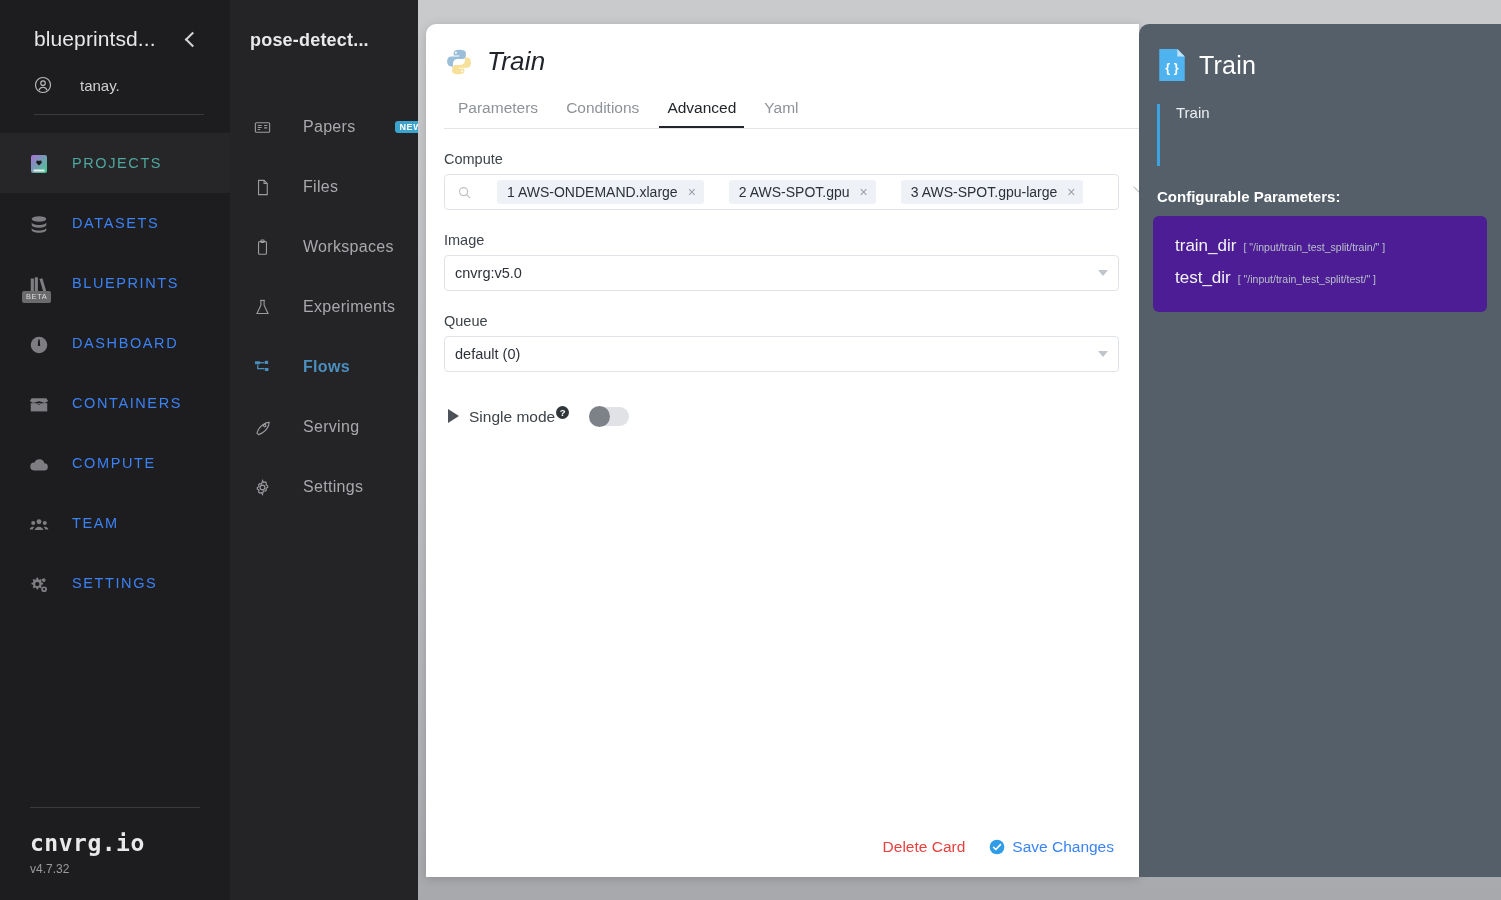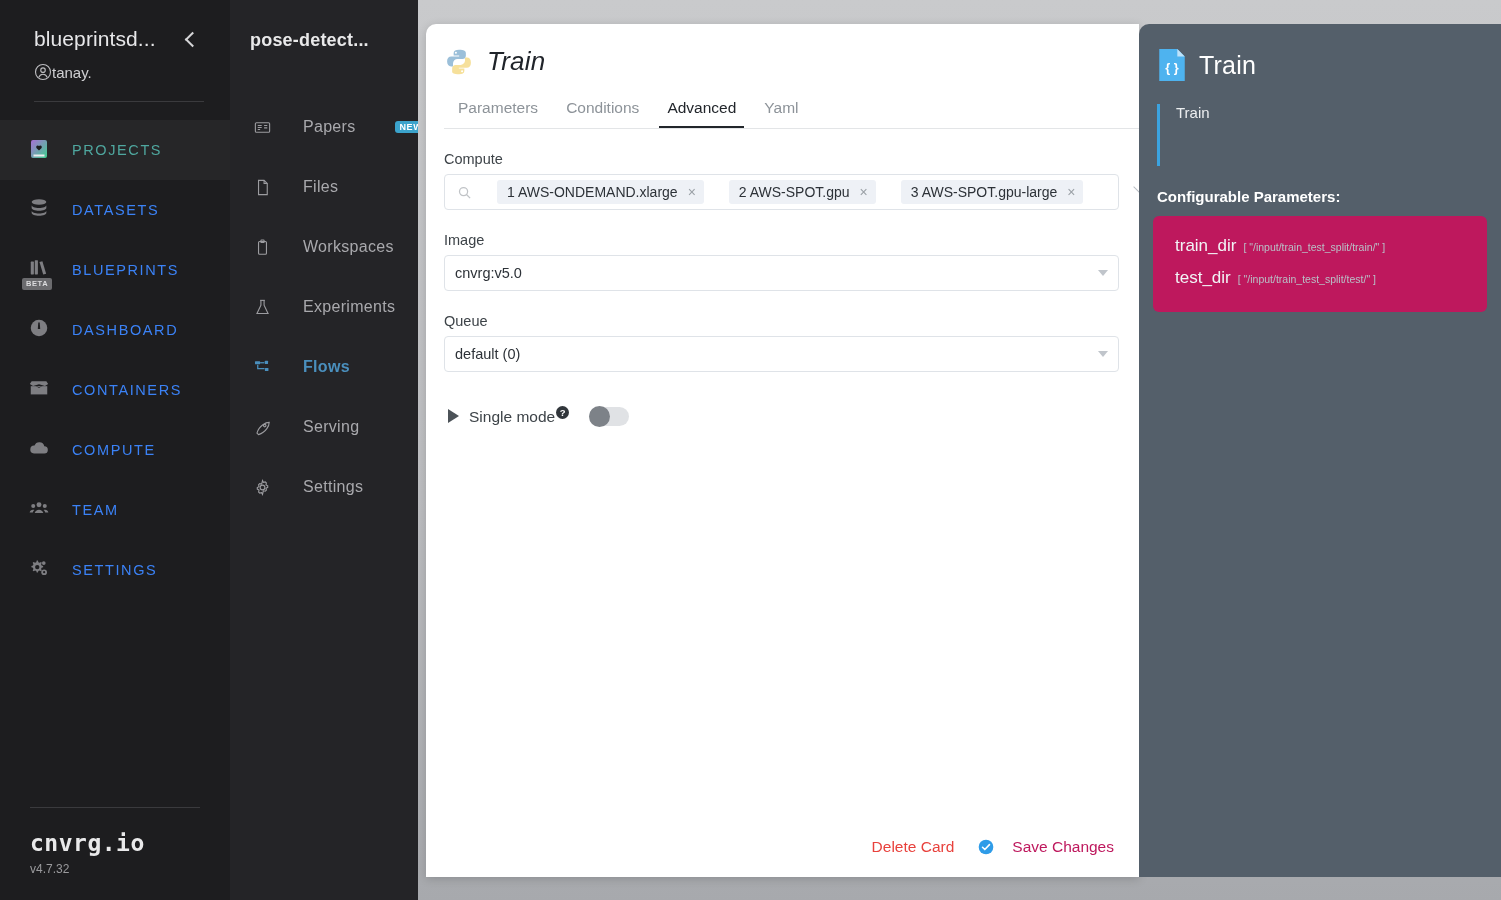--- a/index.html
+++ b/index.html
@@ -25,34 +25,34 @@
   }
   .collapse-btn {
     width: 26px; height: 26px; display: flex; align-items: center; justify-content: center;
     cursor: pointer;
   }
   .chev-left {
     width: 9px; height: 9px; border-left: 2px solid #d5d5d7; border-bottom: 2px solid #d5d5d7;
     transform: rotate(45deg); margin-left: 3px;
   }
   .user-row {
-    display: flex; align-items: center; gap: 0; margin-top: 11px;
+    display: flex; align-items: center; gap: 28px; margin-top: 24px;
   }
   .user-icon { width: 18px; height: 18px; flex: 0 0 18px; }
   .user-name { font-size: 15px; color: #cfcfd2; }
   .org-divider { margin-top: 20px; height: 1px; background: #3a3a3d; width: 170px; }
 
   .nav-primary { margin-top: 18px; }
   .nav-item {
     display: flex; align-items: center; height: 60px; padding-left: 26px;
     gap: 20px; cursor: pointer;
   }
   .nav-item .nav-ico {
-    width: 26px; height: 26px; flex: 0 0 26px; display: flex; align-items: flex-start;
-    justify-content: center; position: relative; font-weight: bold;
+    width: 26px; height: 26px; flex: 0 0 26px; display: flex; align-items: flex-end;
+    justify-content: center; position: relative;
   }
   .nav-item .nav-label {
     font-size: 14.5px; letter-spacing: 1.6px; color: #3b82f6; font-weight: 400;
   }
   .nav-item.active { background: #262628; }
   .nav-item.active .nav-label { color: #4fa79f; }
   .beta-badge {
     position: absolute; bottom: -7px; left: -4px;
     background: #6b6b6e; color: #dcdcde; font-size: 7.5px; letter-spacing: .6px;
     padding: 1px 4px 1px 4px; border-radius: 2px; line-height: 1.3;
@@ -162,41 +162,41 @@
     position: absolute; left: 0; top: -1px; width: 21px; height: 21px; border-radius: 50%;
     background: #7d8288;
   }
 
   .card-footer {
     position: absolute; left: 0; right: 0; bottom: 0; height: 60px;
     display: flex; align-items: center; justify-content: flex-end; gap: 24px;
     padding-right: 25px; box-sizing: border-box;
   }
   .btn-delete { font-size: 15.5px; color: #e8413c; cursor: pointer; }
-  .btn-save { display: flex; align-items: center; gap: 18px; font-size: 15.5px; color: #be185d; cursor: pointer; }
+  .btn-save { display: flex; align-items: center; gap: 7px; font-size: 15.5px; color: #3b82f6; cursor: pointer; }
   .check-ico { width: 16px; height: 16px; flex: 0 0 16px; }
 
   
   .panel-right {
     position: absolute; left: 1139px; top: 24px; width: 362px; height: 853px;
     background: #545f6a; border-radius: 10px 0 0 0;
   }
   .panel-head { padding: 24px 0 0 18px; display: flex; align-items: center; gap: 12px; }
   .json-ico { width: 30px; height: 34px; flex: 0 0 30px; }
   .panel-title { font-size: 25px; color: #ffffff; letter-spacing: .2px; }
   .panel-sub {
     margin: 22px 0 0 18px; border-left: 3px solid #3ba3e0; padding: 0 0 0 16px;
     height: 62px; display: flex; align-items: flex-start;
   }
   .panel-sub span { font-size: 15px; color: #eceef0; }
   .params-title {
     margin: 22px 12px 0 18px; font-size: 15px; font-weight: 700; color: #ffffff;
   }
   .params-box {
-    margin: 11px 14px 0 14px; background: #be185d; border-radius: 6px; padding: 14px 16px 18px 16px;
+    margin: 11px 14px 0 14px; background: #4c1d95; border-radius: 6px; padding: 14px 16px 18px 16px;
   }
   .param-row { display: flex; align-items: baseline; gap: 7px; padding: 6px 0 6px 6px; }
   .param-name { font-size: 17px; color: #f2f4f6; }
   .param-default { font-size: 10.5px; color: #b9c0c7; }
 </style>
 </head>
 <body>
 
 <div id="root">
 

